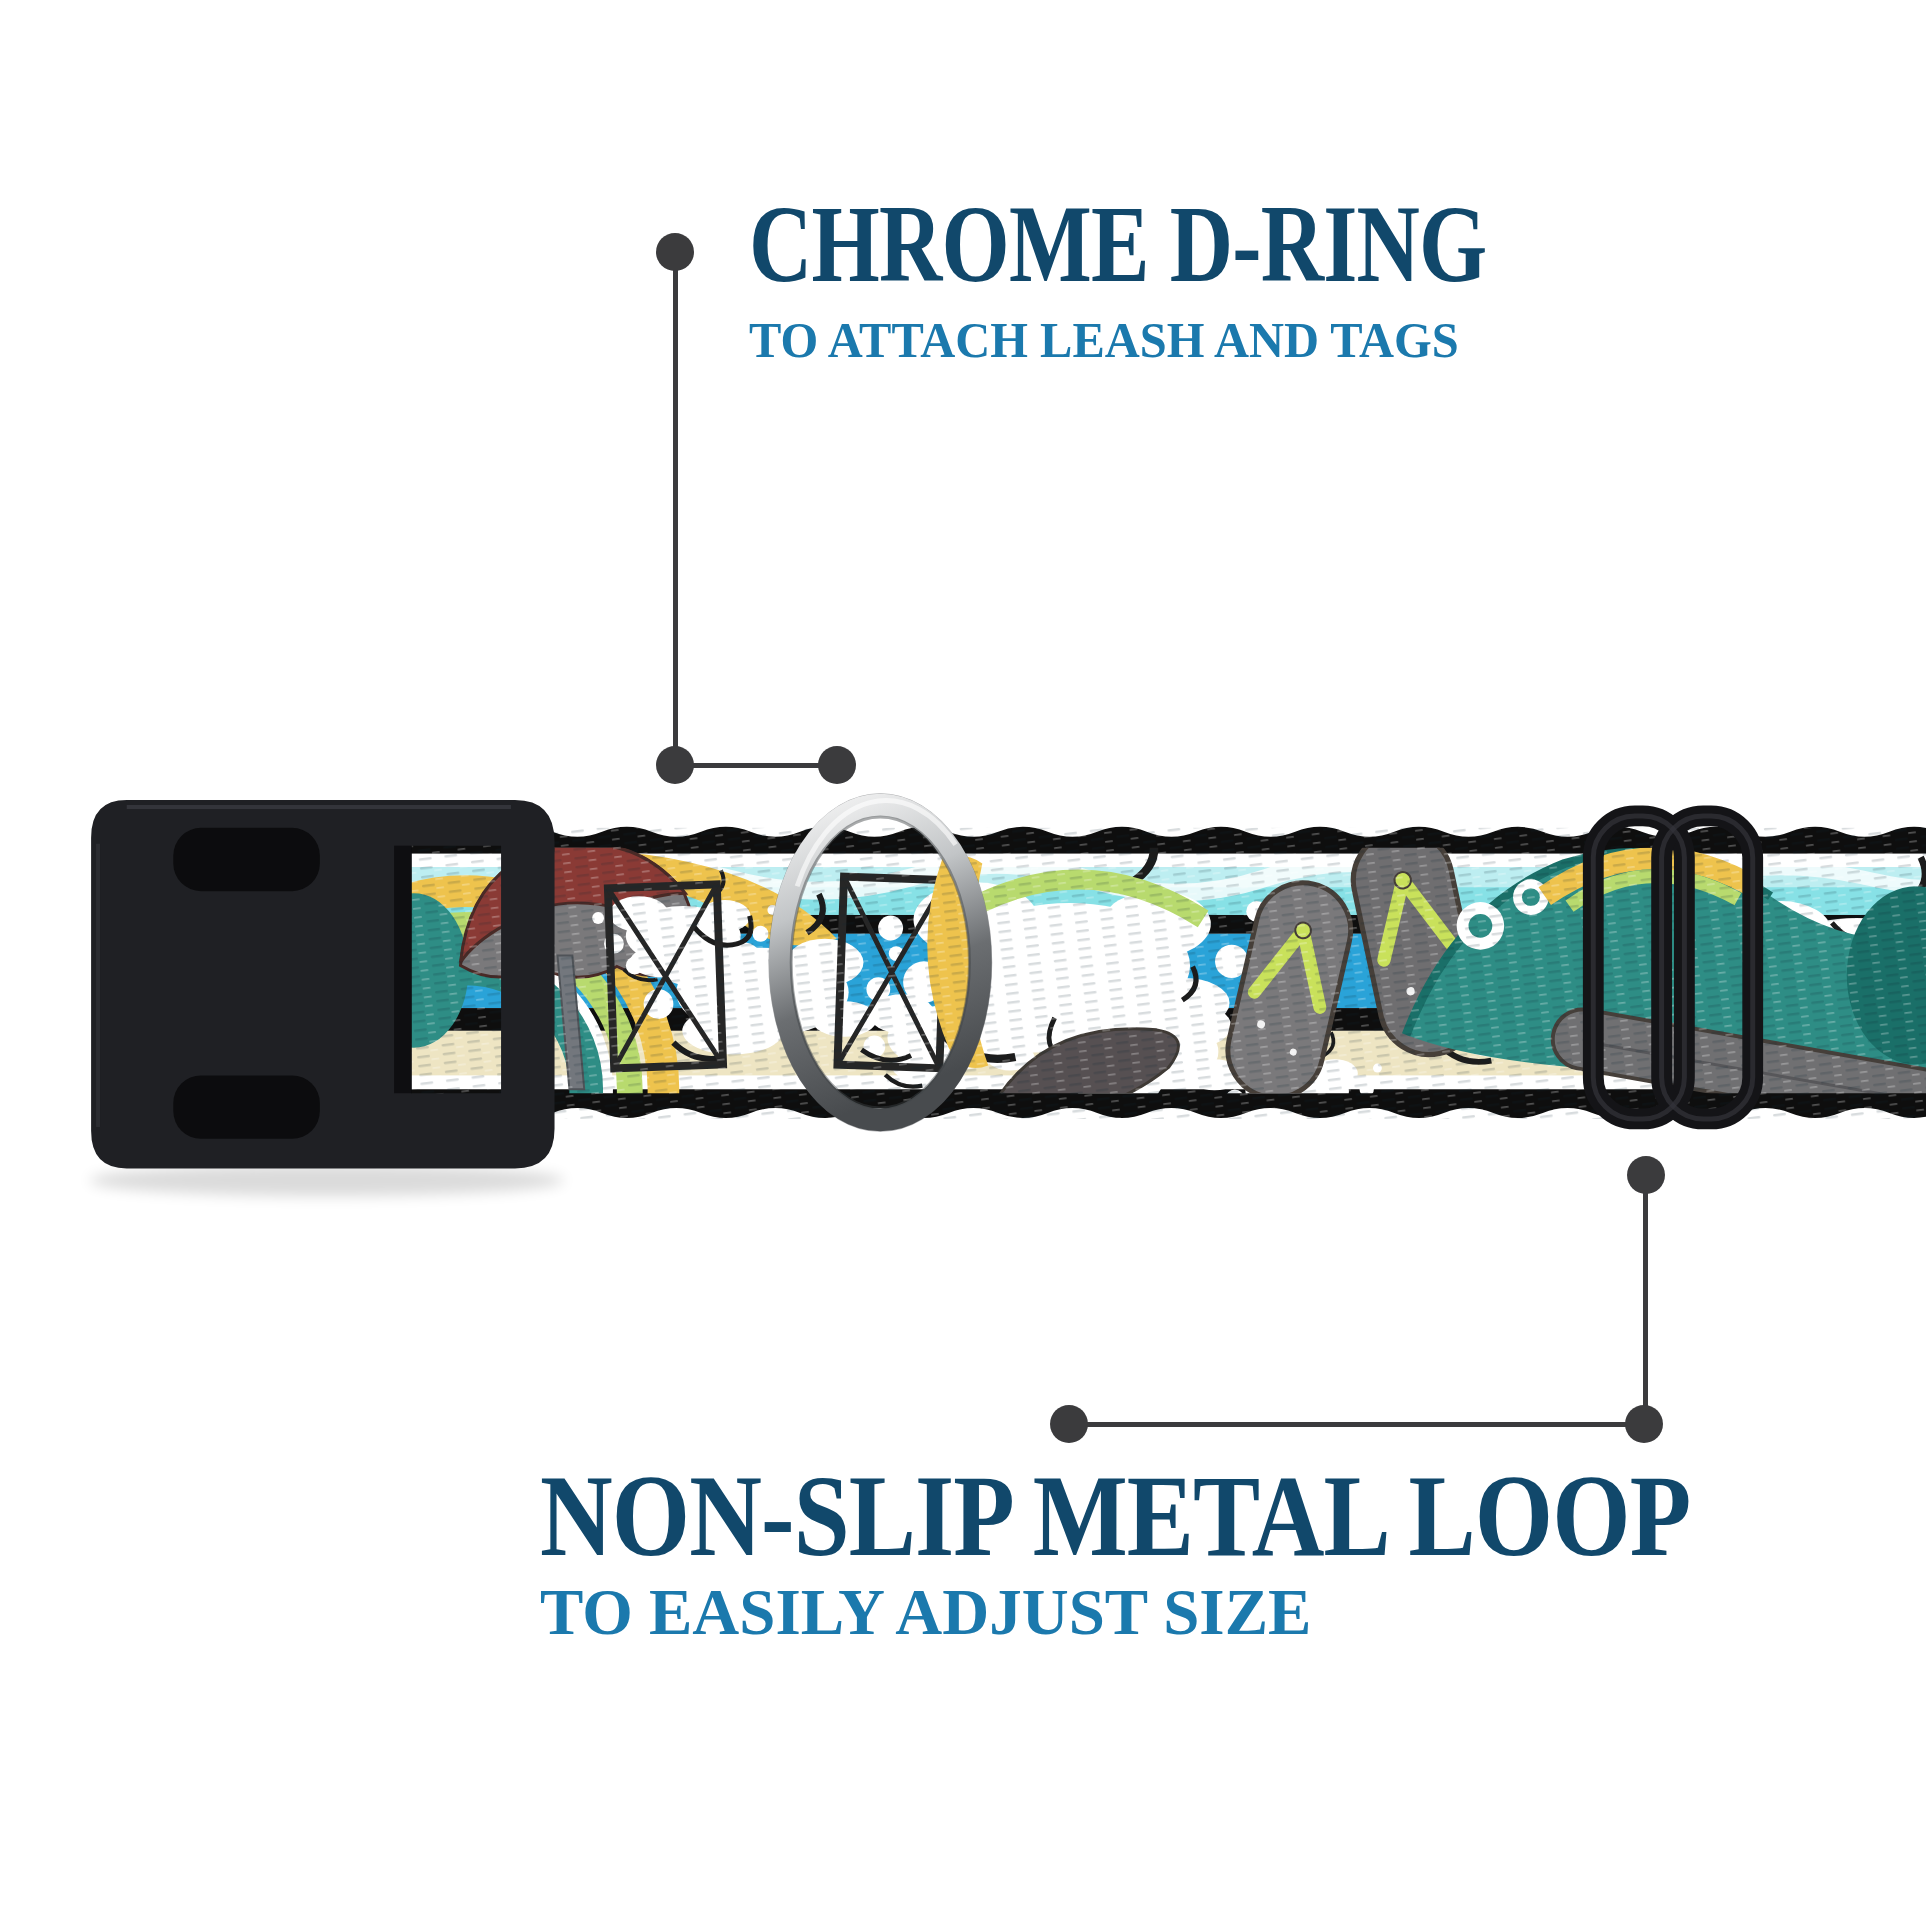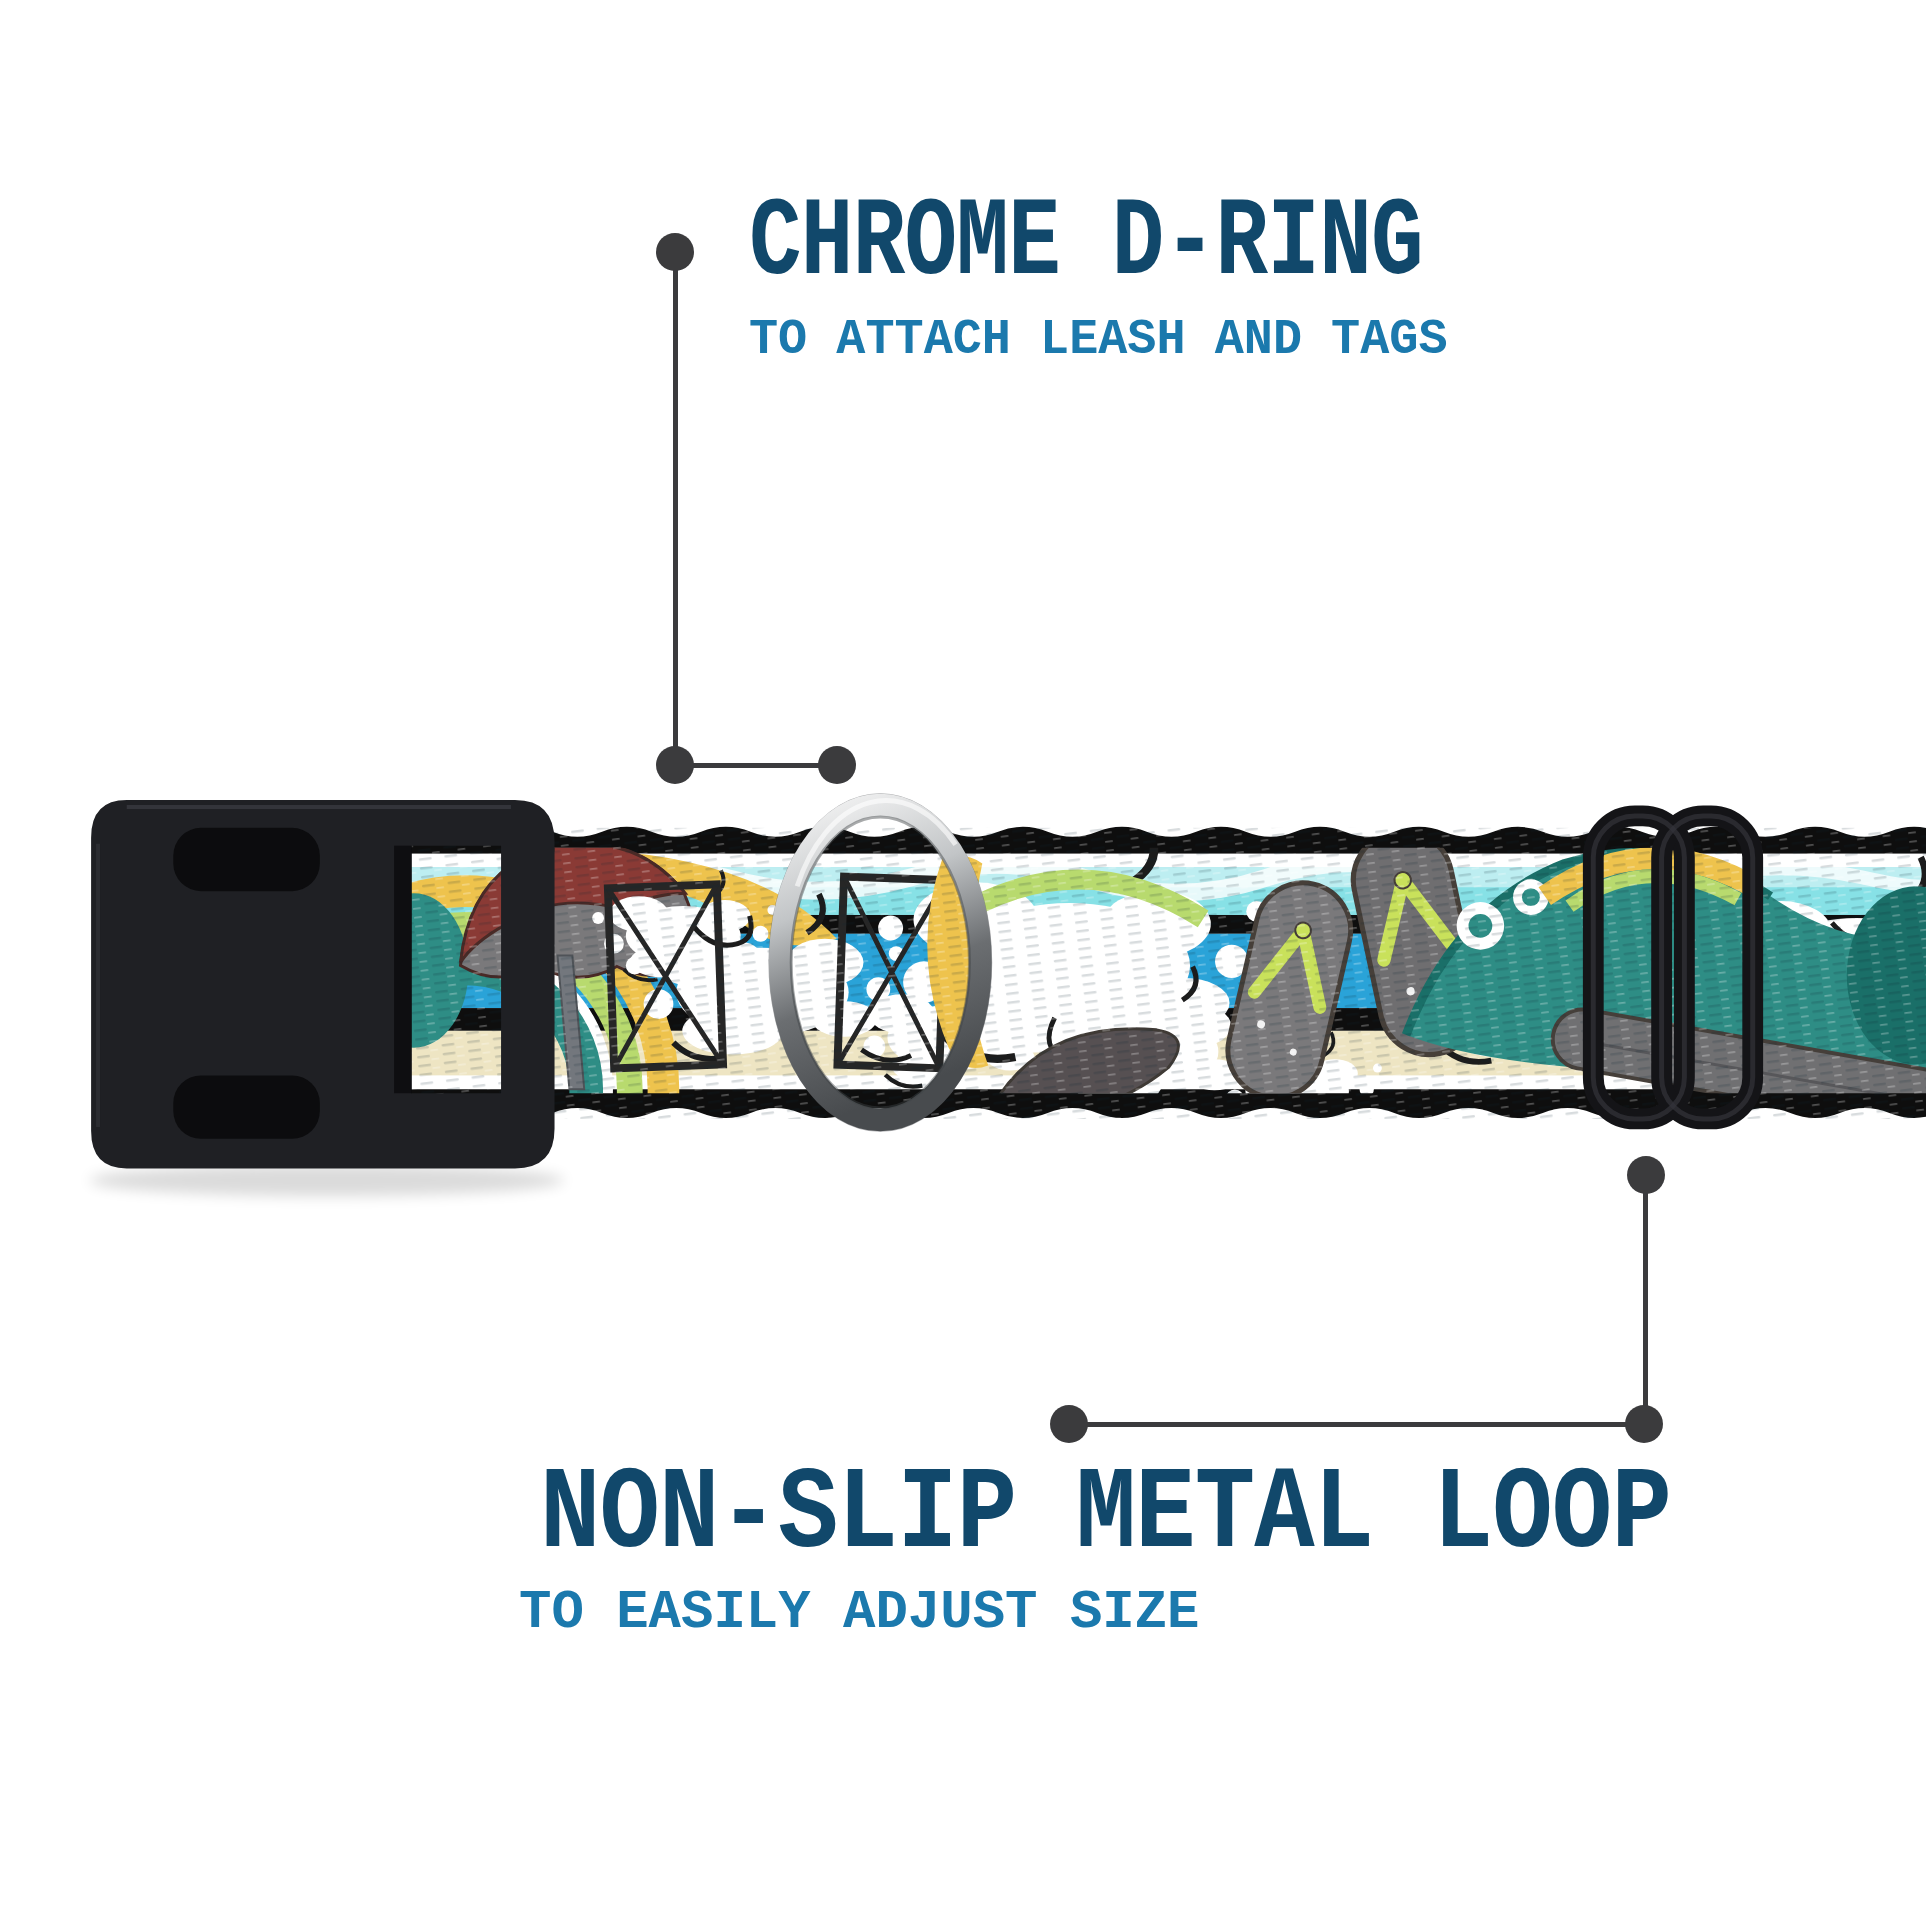--- a/index.html
+++ b/index.html
@@ -1,24 +1,24 @@
 <!DOCTYPE html>
 <html style="--background: #ffffff; --title: #11486b; --subtitle: #1b79ad; --leader: #3b3b3d; --plastic: #1f2024; --plastic_dark: #0c0c0e; --chrome_light: #f7f7f7; --chrome_mid: #c2c5c7; --chrome_dark: #6b6e71; --chrome_deep: #484b4e; --aqua: #87e1e6; --aqua_light: #bdeef1; --water: #2aa3d8; --sand: #eee5c3; --stripe: #0e0e0e; --teal: #2e8d85; --teal_dark: #1a6f68; --yellow: #eec34d; --green: #b8da6e; --red: #8a3a35; --gray: #7a797b; --gray_dark: #565052; --lime: #c9e15b; --sketch: #262626;"><head>
 <meta charset="utf-8">
 <style>
   html,body{margin:0;padding:0;background:#fff;}
-  .stage{position:relative;width:1927px;height:1891px;background:var(--background,#fff);overflow:hidden;font-family:Liberation Mono, monospace;}
+  .stage{position:relative;width:1927px;height:1891px;background:var(--background,#fff);overflow:hidden;font-family:Liberation Serif, serif;}
   .art{position:absolute;left:0;top:0;}
   
   .co-title{position:absolute;font-weight:bold;color:var(--title);white-space:nowrap;transform-origin:left top;letter-spacing:-1px;}
   .co-sub{position:absolute;font-weight:bold;color:var(--subtitle);white-space:nowrap;transform-origin:left top;letter-spacing:0px;}
   .t-top{left:749px;top:188px;font-size:111px;line-height:111px;transform:scaleX(.79);}
   .s-top{left:749px;top:315px;font-size:50px;line-height:50px;transform:scaleX(.97);}
   .t-bot{left:540px;top:1457px;font-size:117px;line-height:117px;transform:scaleX(.86);}
-  .s-bot{left:519px;top:1587px;font-size:54px;line-height:51px;}
+  .s-bot{left:540px;top:1587px;font-size:65px;line-height:51px;}
   
   .leader{position:absolute;background:var(--leader);}
   .dot{position:absolute;width:38px;height:38px;border-radius:50%;background:var(--leader);transform:translate(-50%,-50%);}
   
   .f-aqua{fill:var(--aqua)} .f-aqua2{fill:var(--aqua_light)} .f-water{fill:var(--water)}
   .f-sand{fill:var(--sand)} .f-stripe{fill:var(--stripe)} .f-teal{fill:var(--teal)}
   .f-teal2{fill:var(--teal_dark)} .f-yellow{fill:var(--yellow)}
   .f-red{fill:var(--red)} .f-gray{fill:var(--gray)} .f-gray2{fill:var(--gray_dark)}
   .f-lime{fill:var(--lime)} .f-white{fill:#ffffff} .f-plastic{fill:var(--plastic)} .f-plasticD{fill:var(--plastic_dark)}
   .s-yellow{stroke:var(--yellow);fill:none} .s-green{stroke:var(--green);fill:none}

